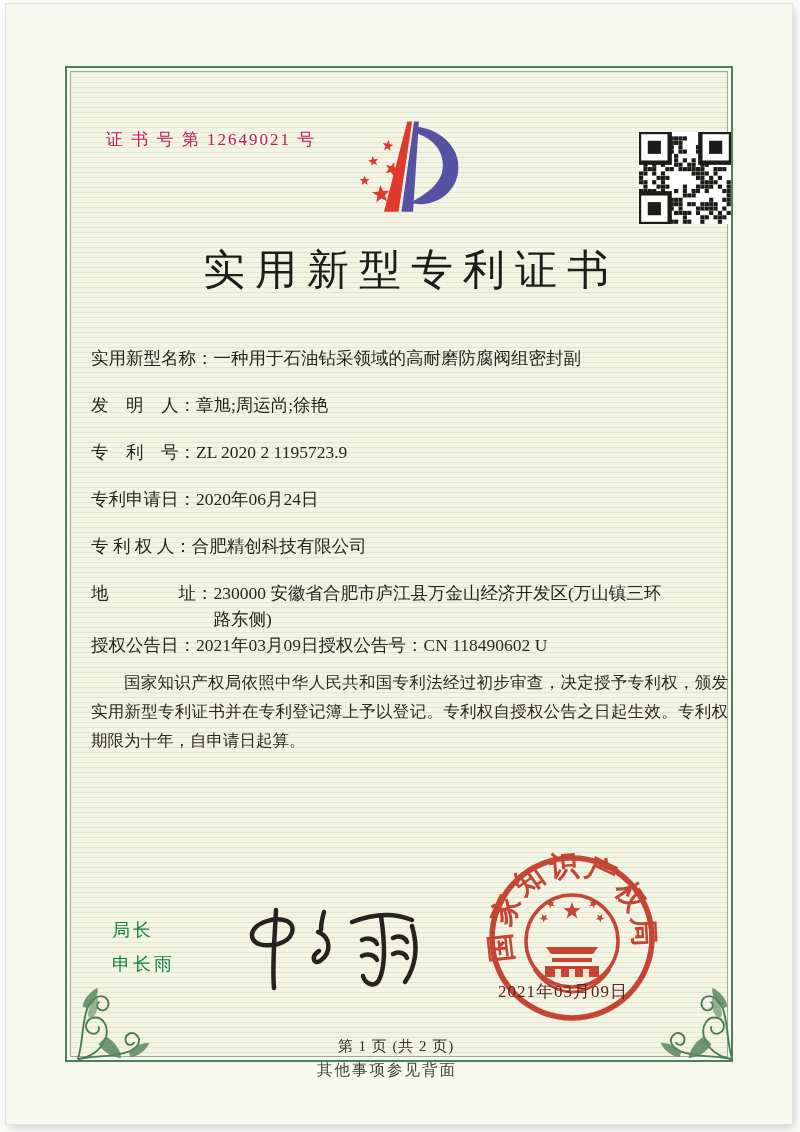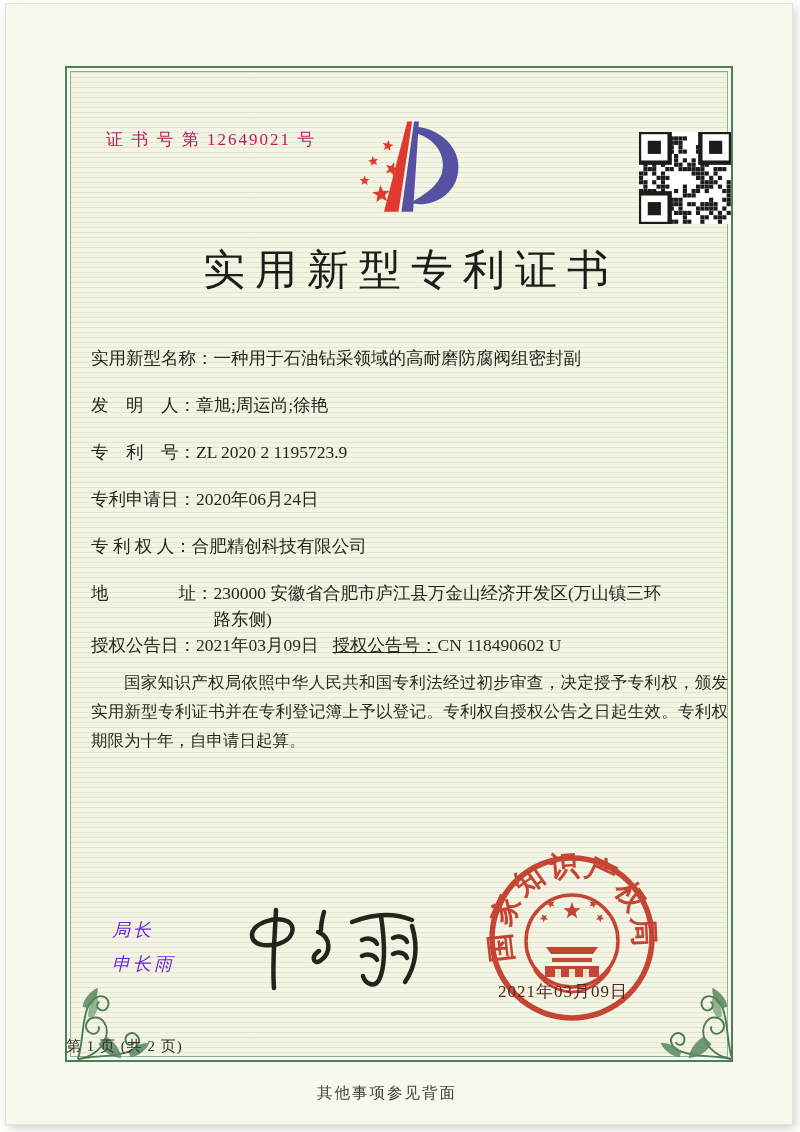--- a/index.html
+++ b/index.html
@@ -15,29 +15,29 @@
   .cert-no{left:100px;top:124px;font-size:17px;letter-spacing:2px;color:#be185d;}
   .logo{left:346px;top:114px;width:126px;height:108px;}
   .qr{left:633px;top:128px;width:92px;height:92px;}
   .title{left:60px;top:238px;width:680px;text-align:center;font-size:42px;font-weight:normal;
          letter-spacing:10px;text-indent:10px;color:#1e1c19;}
   .fields{left:85px;top:341px;width:648px;font-size:17.5px;}
   .frow{margin:0 0 20px 0;line-height:27px;white-space:normal;}
   .frow .flabel{white-space:pre;color:#262420;}
   .frow .fvalue{display:inline-block;vertical-align:top;max-width:455px;line-height:26px;color:#262420;}
   .frow.addr{margin-bottom:0;}
-  .grant-pair2{margin-left:14px;text-decoration:underline;}
+  .grant-pair2{}
   .body-text{left:85px;top:664px;width:645px;font-size:16.5px;line-height:29px;text-align:justify;color:#2b2823;}
   .body-text p{margin:0 8px 4px 0;text-indent:2em;}
-  .signer{left:106px;font-size:18px;letter-spacing:3px;color:#6d28d9;font-style:italic;}
+  .signer{left:106px;font-size:18px;letter-spacing:3px;color:#15803d;}
   .sig-svg{left:228px;top:896px;width:198px;height:92px;}
   .seal{left:478px;top:843px;width:176px;height:182px;mix-blend-mode:multiply;}
   .seal-date{left:492px;top:976px;width:170px;font-size:17px;letter-spacing:1px;color:#56261d;z-index:5;}
-  .page-no{left:60px;top:1033px;width:660px;font-size:15px;color:#33302b;letter-spacing:1px;}
-  .back-note{left:311px;top:1079px;font-size:15.5px;letter-spacing:2px;color:#45413a;}
+  .page-no{left:60px;top:1033px;width:660px;text-align:center;font-size:15px;color:#33302b;letter-spacing:1px;}
+  .back-note{left:311px;top:1056px;font-size:15.5px;letter-spacing:2px;color:#45413a;}
   .flourish{position:absolute;width:94px;height:94px;}
   .fl-br{left:634px;top:963px;}
   .fl-bl{left:70px;top:963px;transform:scaleX(-1);}
 </style>
 </head>
 <body>
 
 <div class="page">
   <div class="paper">
 

